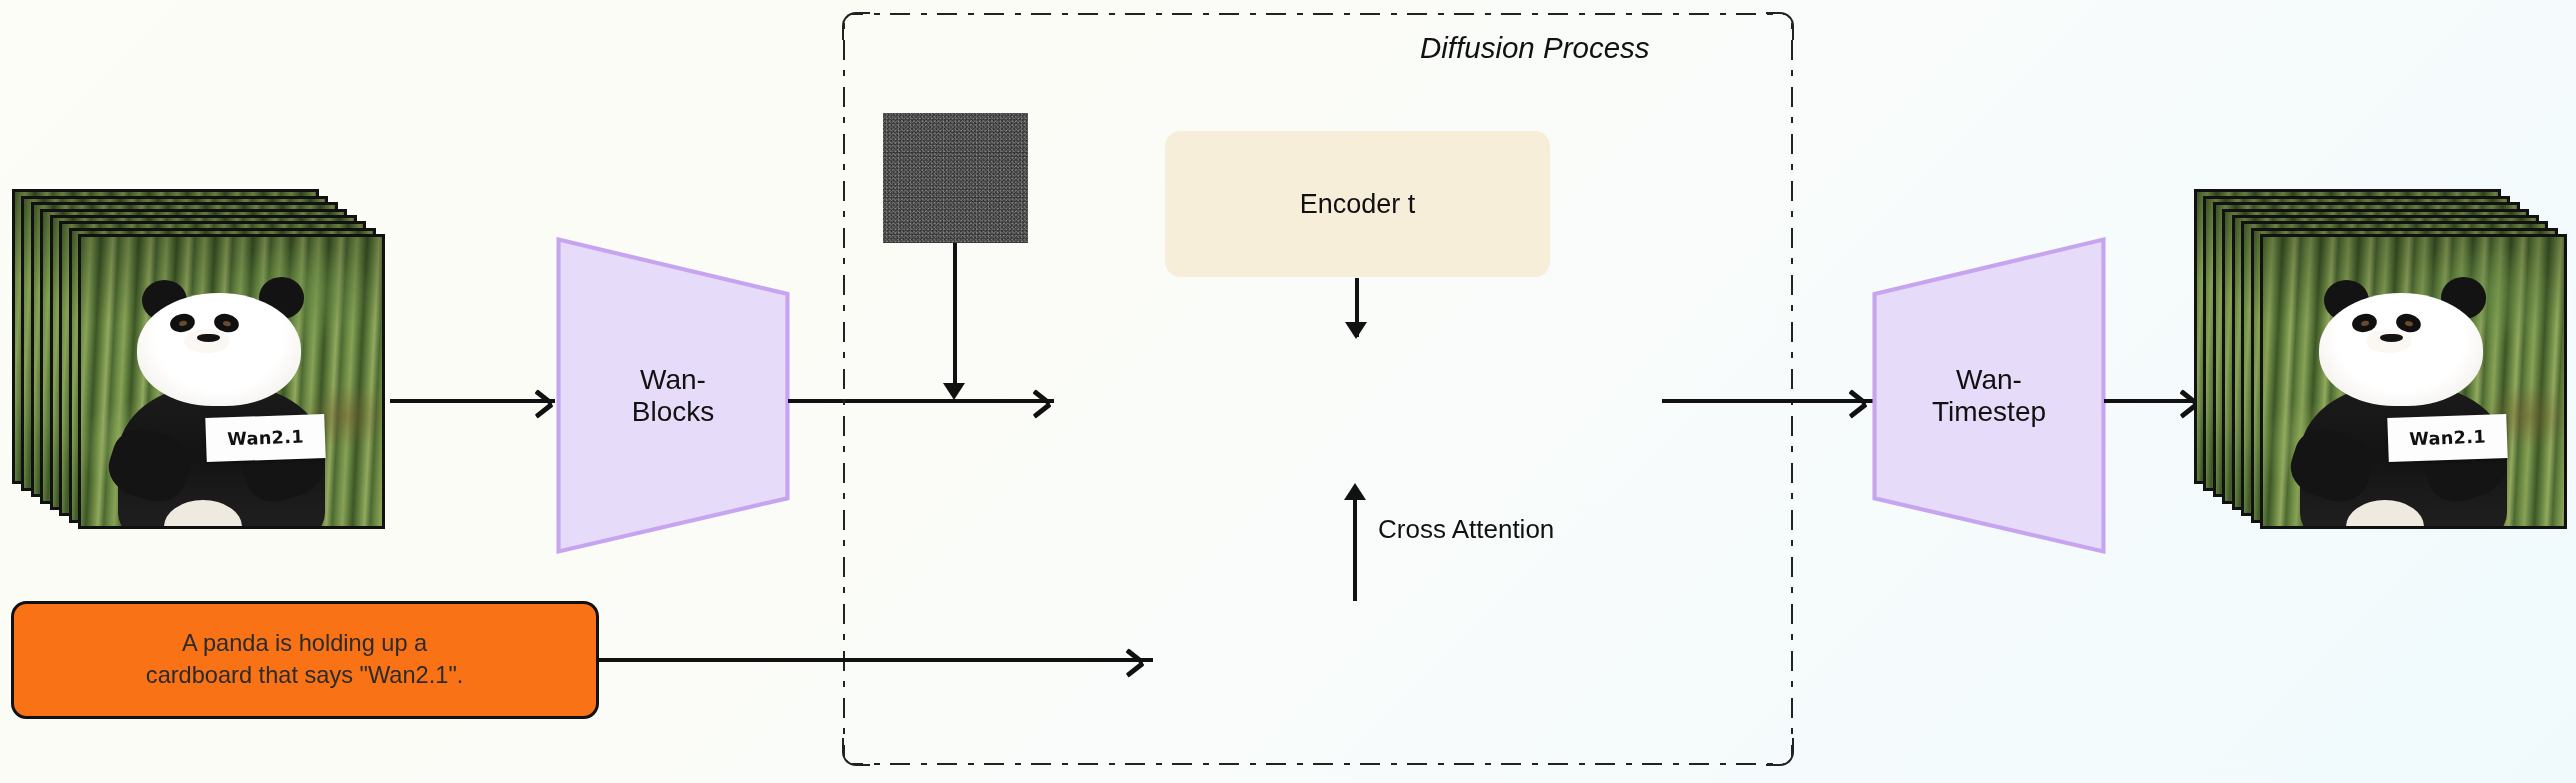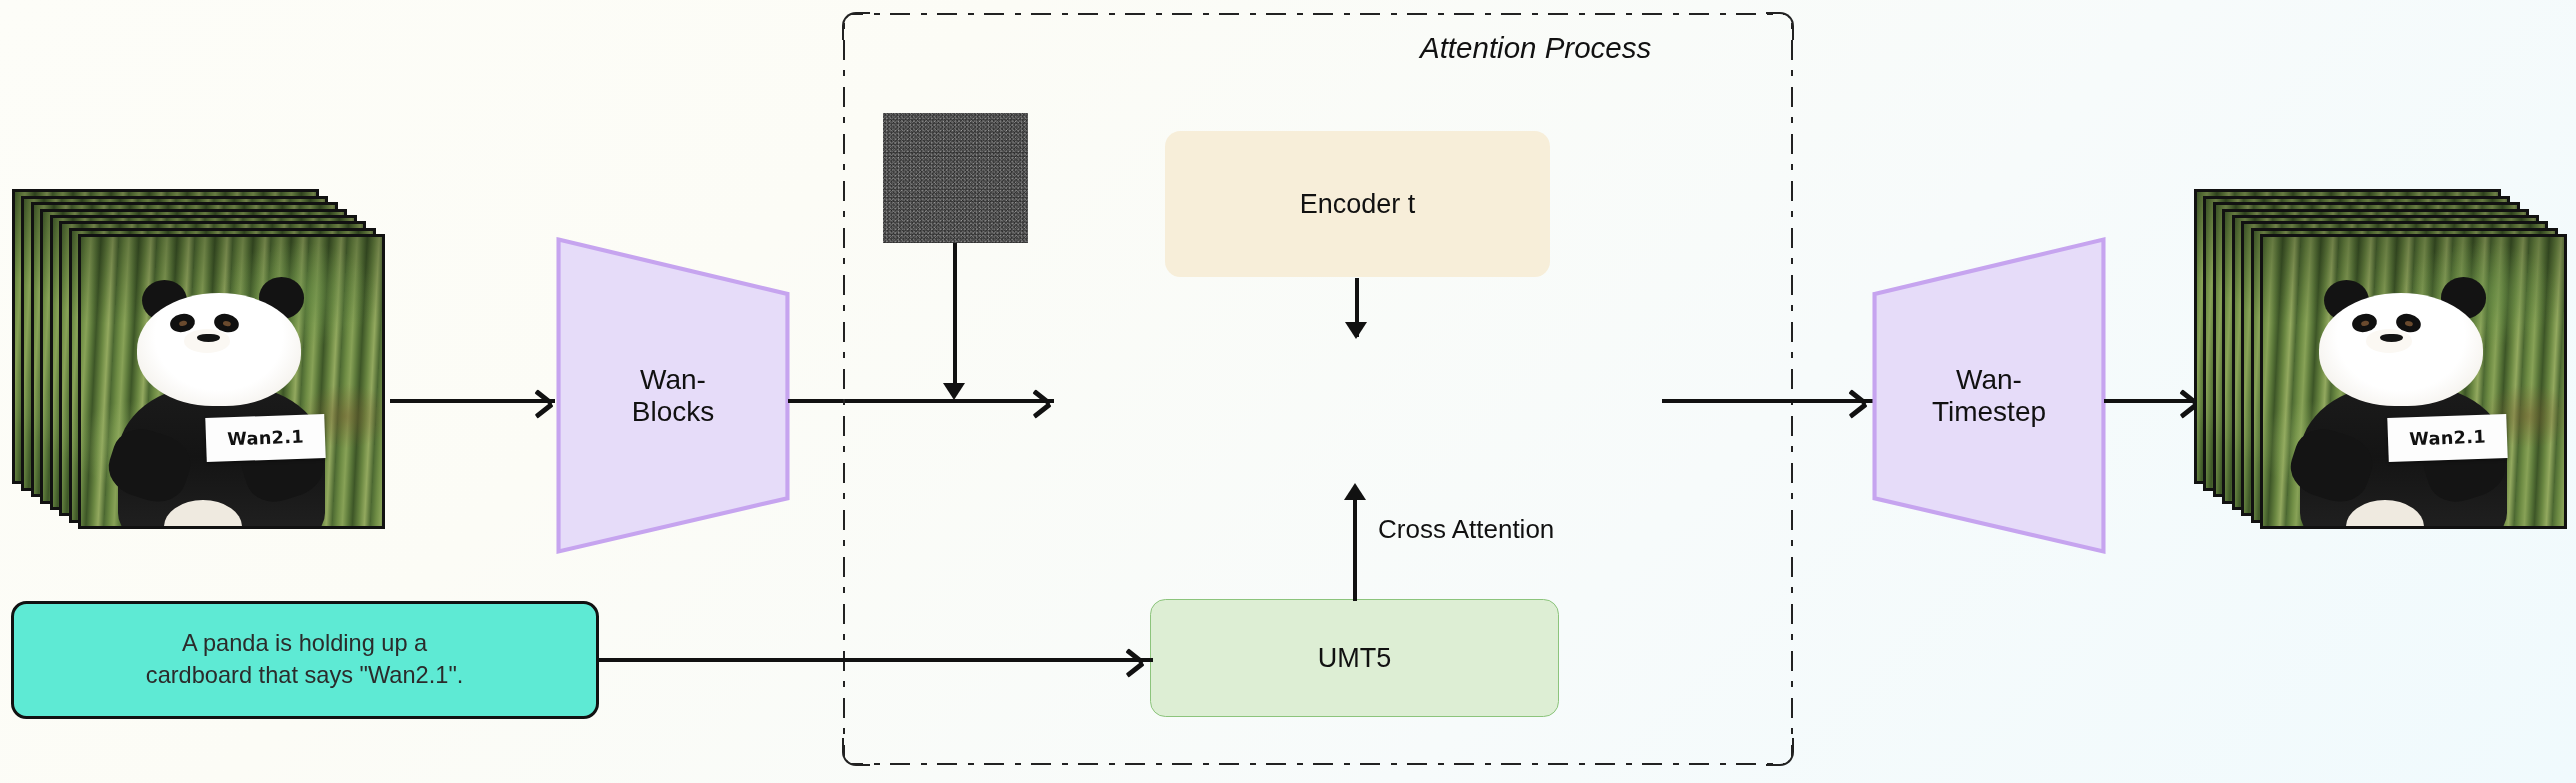--- a/index.html
+++ b/index.html
@@ -86,21 +86,21 @@
   }
   .dit{background:#dce9f8;border:1.8px solid #5a96cd;border-radius:17.7px;}
   .dit .txt{font-size:38px;color:#111;white-space:nowrap;}
   .dit .n{color:#ff0000;font-weight:700;}
   .dit .x{color:#ff0000;font-size:28px;}
   .ts{background:#f7eed9;border-radius:15.4px;}
   .ts .txt{font-size:27px;color:#111;}
   .umt5{background:#ddeed4;border:1.8px solid #8cc47c;border-radius:15.4px;}
   .umt5 .txt{font-size:27px;color:#111;}
   .prompt{
-    background:#5eead4;border:3px solid #111;border-radius:15.4px;
+    background:#f97316;border:3px solid #111;border-radius:15.4px;
     font-size:23.6px;color:#2b2b2b;line-height:1.35;padding:5.9px 13px;
   }
 
   
   .diffregion{
     position:absolute;border-radius:14px;
     background-image:
       repeating-linear-gradient(90deg,#222 0 20px,transparent 20px 31px,#222 31px 37px,transparent 37px 47px),
       repeating-linear-gradient(90deg,#222 0 20px,transparent 20px 31px,#222 31px 37px,transparent 37px 47px),
       repeating-linear-gradient(0deg,#222 0 20px,transparent 20px 31px,#222 31px 37px,transparent 37px 47px),
@@ -214,39 +214,36 @@
 
   <div class="hline" style="left:788px;top:399px;width:266px;"></div>
   <div class="chev" style="left:1032px;top:401px;"></div>
 
   <div class="diffregion" style="left:843px;top:13px;width:950px;height:752px;">
     <div class="corner c-tl"></div>
     <div class="corner c-tr"></div>
     <div class="corner c-bl"></div>
     <div class="corner c-br"></div>
   </div>
-  <div class="difflabel" style="left:1420px;top:31px;">Attention Process</div>
+  <div class="difflabel" style="left:1420px;top:31px;">Diffusion Process</div>
 
   <div class="noise" style="left:883px;top:113px;width:145px;height:130px;"></div>
   <div class="vline" style="left:953px;top:243px;height:148px;"></div>
   <div class="arrowhead ah-down" style="left:943px;top:383px;"></div>
 
   <div class="rbox ts" style="left:1165px;top:131px;width:385px;height:146px;">
     <span class="txt">Encoder t</span>
   </div>
   <div class="vline" style="left:1355px;top:278px;height:59px;"></div>
   <div class="arrowhead ah-down" style="left:1345px;top:322px;"></div>
 
 
   <div class="hline" style="left:1662px;top:399px;width:213px;"></div>
   <div class="chev" style="left:1848px;top:401px;"></div>
 
-  <div class="rbox umt5" style="left:1150px;top:599px;width:409px;height:118px;">
-    <span class="txt">UMT5</span>
-  </div>
   <div class="vline" style="left:1353px;top:496px;height:105px;"></div>
   <div class="arrowhead ah-up" style="left:1344px;top:483px;"></div>
   <div class="xlabel" style="left:1378px;top:514px;">Cross Attention</div>
 
   <div class="rbox prompt" style="left:10.6px;top:601px;width:588px;height:118px;flex-direction:column;">
     <span>A panda is holding up a</span>
     <span>cardboard that says "Wan2.1".</span>
   </div>
   <div class="hline" style="left:598px;top:658px;width:555px;"></div>
   <div class="chev" style="left:1125px;top:660px;"></div>

